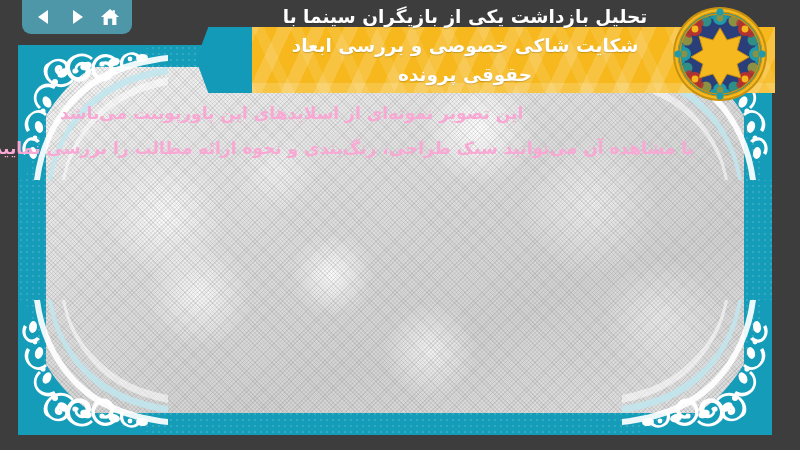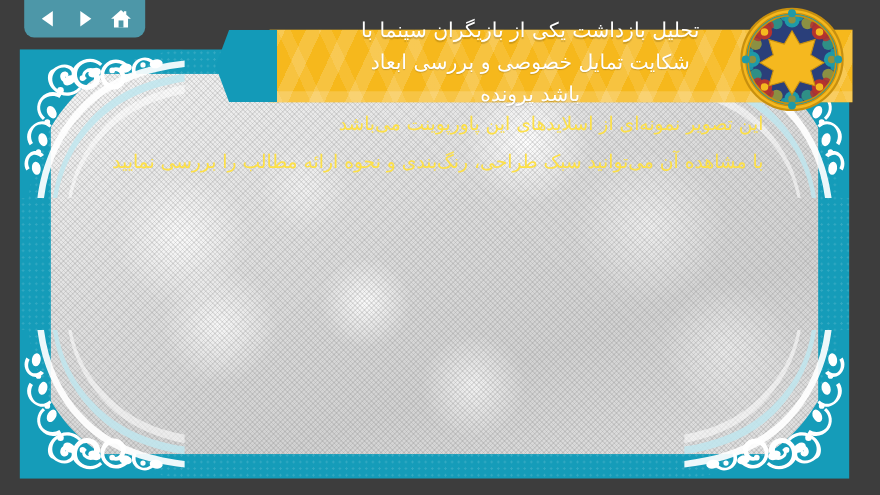--- a/index.html
+++ b/index.html
@@ -88,33 +88,32 @@
     width: 56px;
     height: 66px;
     background: #139ab8;
     z-index: 21;
     clip-path: polygon(22% 0, 100% 0, 100% 100%, 22% 100%, 0 50%);
   }
 
   
   #title-text {
     position: absolute;
-    left: 267px;
+    left: 250px;
     top: 2px;
     width: 430px;
     z-index: 30;
     text-align: center;
     direction: rtl;
     color: #ffffff;
     font-size: 18.5px;
     line-height: 29px;
-    font-weight: normal;
+    font-weight: bold;
     letter-spacing: 0px;
     text-shadow: 0 1px 1px rgba(0,0,0,0.18);
-    margin-top: 12px;
   }
   #title-text .tline { display: block; white-space: nowrap; }
 
   
   #medallion {
     position: absolute;
     left: 668px;
     top: 2px;
     width: 104px;
     height: 104px;
@@ -185,25 +184,25 @@
   #orn-br { right: 0; bottom: 0; transform: scale(-1,-1); }
 
   
   #body-text {
     position: absolute;
     left: 60px;
     top: 96px;
     width: 634px;
     z-index: 25;
     direction: rtl;
-    text-align: right;
-    color: #fde047;
+    text-align: left;
+    color: #f9a8d4;
     font-size: 17px;
     line-height: 35px;
-    font-weight: normal;
+    font-weight: bold;
   }
   #body-text .bline { display: block; white-space: nowrap; }
 </style>
 </head>
 <body>
 
 <div id="slide">
 
   <div id="frame">
     <div class="dotted"></div>
@@ -343,22 +342,22 @@
   </div>
 
   <div id="title-tab"></div>
   <div id="title-band">
     <div class="stripes"></div>
     <div class="band-bottom-shade"></div>
   </div>
 
   <div id="title-text">
     <span class="tline">تحلیل بازداشت یکی از بازیگران سینما با</span>
-    <span class="tline">شکایت تمایل خصوصی و بررسی ابعاد</span>
-    <span class="tline">باشد پرونده</span>
+    <span class="tline">شکایت شاکی خصوصی و بررسی ابعاد</span>
+    <span class="tline">حقوقی پرونده</span>
   </div>
 
   <div id="medallion">
     <svg viewBox="0 0 104 104" xmlns="http://www.w3.org/2000/svg">
       <defs>
         <clipPath id="ringclip">
           <circle cx="52" cy="52" r="40"></circle>
         </clipPath>
       </defs>
       <circle cx="52" cy="52" r="47" fill="#c8900f"></circle>

